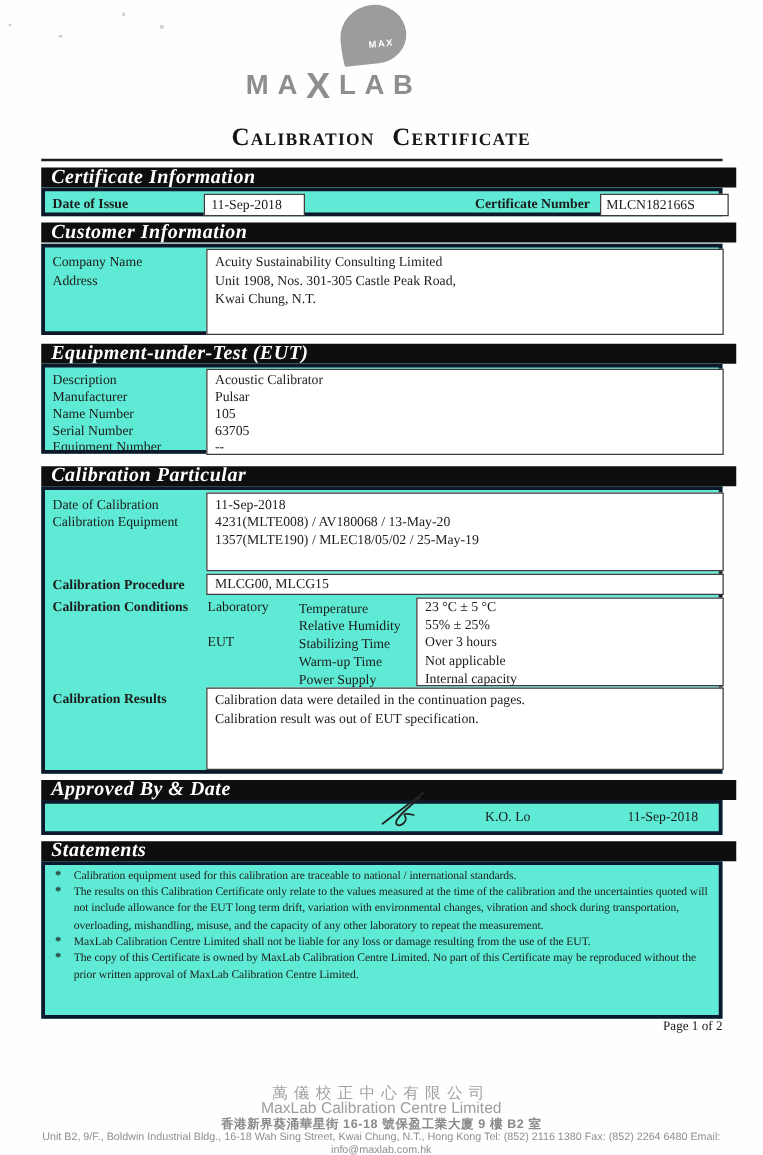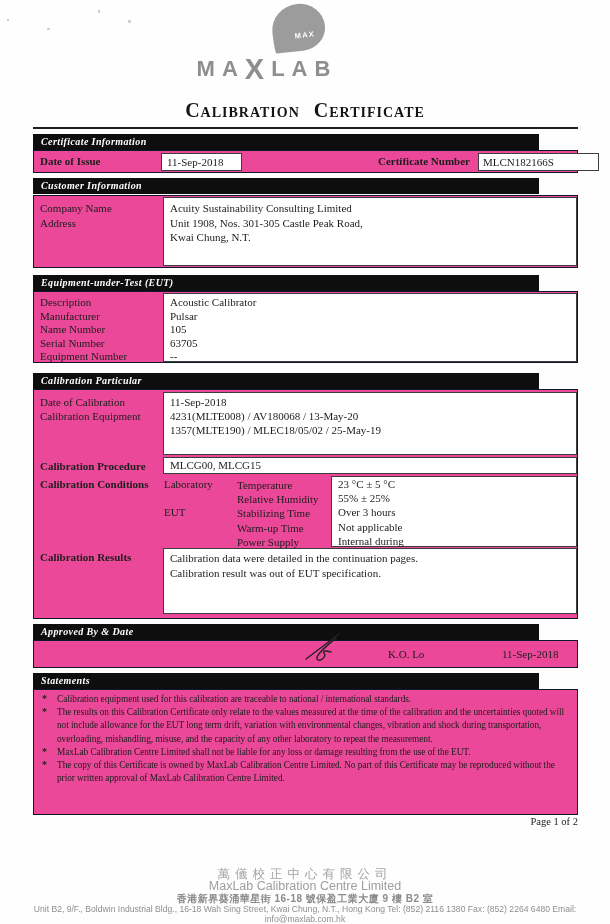--- a/index.html
+++ b/index.html
@@ -18,26 +18,26 @@
              font-family:"Liberation Sans",sans-serif;font-weight:bold;color:#8e8e8e;}
   .wm{font-size:22px;letter-spacing:7px;}
   .wmx{font-size:29px;letter-spacing:7px;vertical-align:-3px;}
 
   
   .doc-title{position:absolute;left:0;top:99px;width:610px;text-align:center;
              font-variant:small-caps;font-weight:bold;font-size:20px;letter-spacing:1px;word-spacing:8px;color:#141414;}
   .title-rule{position:absolute;left:33px;top:127px;width:545px;height:2px;background:#1e1e1e;}
 
   
-  .bar{position:absolute;left:33px;width:506px;height:16px;background:#0e0e0e;color:#ffffff;
-       font-style:italic;font-weight:bold;font-size:10px;line-height:16px;
+  .bar{position:absolute;left:33px;width:556px;height:16px;background:#0e0e0e;color:#ffffff;
+       font-style:italic;font-weight:bold;font-size:16px;line-height:16px;
        padding-left:8px;box-sizing:border-box;letter-spacing:.4px;}
 
   
-  .obox{position:absolute;left:33px;width:545px;border:1px solid #0f172a;box-sizing:border-box;background:#ec4899;}
+  .obox{position:absolute;left:33px;width:545px;border:3px solid #0f172a;box-sizing:border-box;background:#5eead4;}
   .vbox{position:absolute;border:1px solid #3d3d3d;box-sizing:border-box;background:#ffffff;}
 
   .lbl{position:absolute;font-weight:bold;font-size:11px;white-space:nowrap;}
   .lbl-stack{position:absolute;font-weight:normal;font-size:11px;}
   .val{font-size:11px;}
   .line{white-space:nowrap;}
 
   
   .stmt-item{display:flex;align-items:flex-start;}
   .stmt-ast{width:15px;flex:none;font-size:10px;font-weight:bold;padding-left:2px;}
@@ -72,21 +72,21 @@
   <div class="wordmark"><span class="wm">MA</span><span class="wmx">X</span><span class="wm">LAB</span></div>
 
   <div class="doc-title">Calibration Certificate</div>
   <div class="title-rule"></div>
 
   <div class="bar" style="top:134px;">Certificate Information</div>
   <div class="obox" style="top:150px;height:23px;">
     <span class="lbl" style="left:6px;top:4px;">Date of Issue</span>
     <div class="vbox val" style="left:127px;top:2px;width:81px;height:18px;line-height:16px;padding-left:5px;">11-Sep-2018</div>
     <span class="lbl" style="left:344px;top:4px;">Certificate Number</span>
-    <div class="vbox val" style="left:444px;top:2px;width:121px;height:18px;line-height:16px;padding-left:4px;">MLCN182166S</div>
+    <div class="vbox val" style="left:444px;top:2px;width:103px;height:18px;line-height:16px;padding-left:4px;">MLCN182166S</div>
   </div>
 
   <div class="bar" style="top:178px;">Customer Information</div>
   <div class="obox" style="top:195px;height:73px;">
     <div class="lbl-stack" style="left:6px;top:5px;line-height:14.5px;">
       <div class="line">Company Name</div>
       <div class="line">Address</div>
     </div>
     <div class="vbox val" style="left:129px;top:1px;width:414px;height:69px;padding:3px 6px;line-height:14.5px;">
       <div class="line">Acuity Sustainability Consulting Limited</div>
@@ -136,21 +136,21 @@
       <div class="line">Relative Humidity</div>
       <div class="line">Stabilizing Time</div>
       <div class="line">Warm-up Time</div>
       <div class="line">Power Supply</div>
     </div>
     <div class="vbox val" style="left:297px;top:86px;width:246px;height:71px;padding:0 6px;line-height:14.2px;">
       <div class="line">23 °C ± 5 °C</div>
       <div class="line">55% ± 25%</div>
       <div class="line">Over 3 hours</div>
       <div class="line">Not applicable</div>
-      <div class="line">Internal during</div>
+      <div class="line">Internal capacity</div>
     </div>
 
     <span class="lbl" style="left:6px;top:161px;">Calibration Results</span>
     <div class="vbox val" style="left:129px;top:158px;width:414px;height:66px;padding:2px 6px;line-height:14.5px;">
       <div class="line">Calibration data were detailed in the continuation pages.</div>
       <div class="line">Calibration result was out of  EUT specification.</div>
     </div>
   </div>
 
   <div class="bar" style="top:624px;">Approved By &amp; Date</div>

